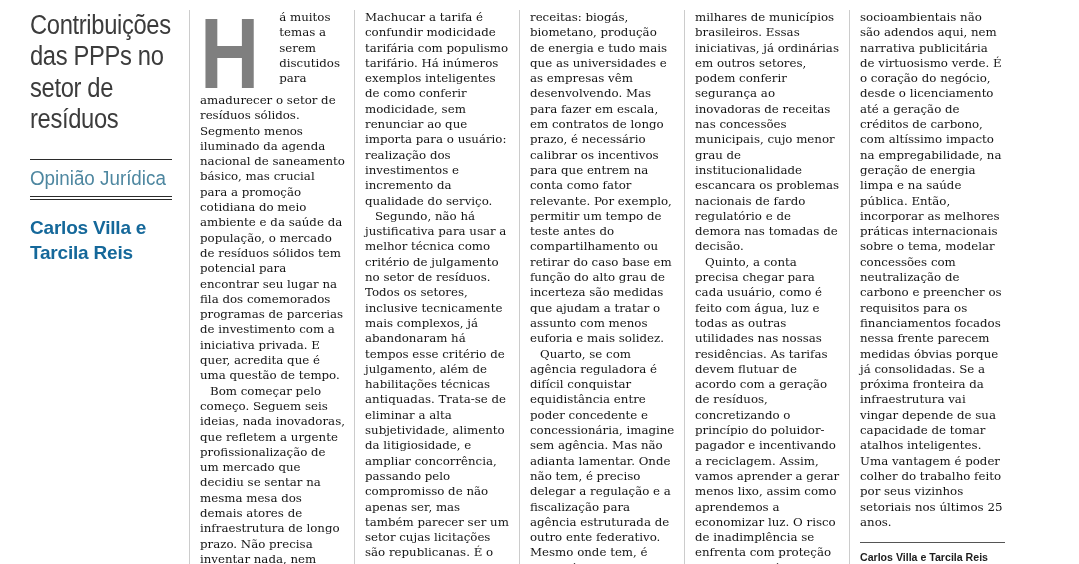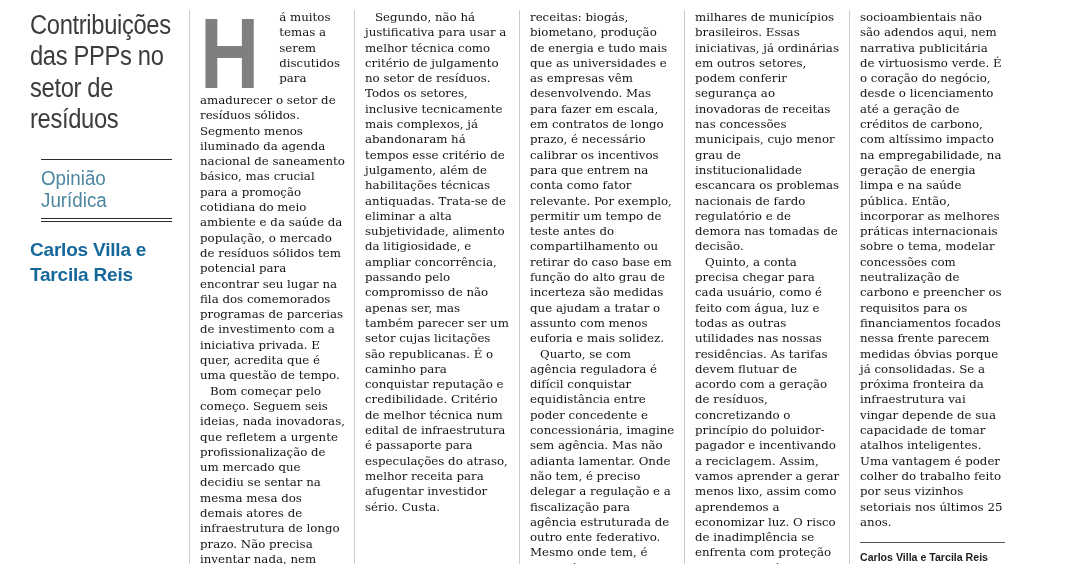--- a/index.html
+++ b/index.html
@@ -14,21 +14,21 @@
     padding:10px 14px 0 30px; height:564px;
   }
   
   .col-title { width:150px; flex:none; padding-right:8px; }
   .headline {
     font-family:"Liberation Sans", sans-serif;
     font-weight:400; font-size:27px; line-height:1.16;
     color:#3c3c3c; letter-spacing:-0.4px;
     transform:scaleX(0.88); transform-origin:top left; width:114%;
   }
-  .section-block { margin-top:24px;margin-left:11px; }
+  .section-block { margin-top:24px; }
   .rule-dark { border-top:1px solid #2b2b2b; }
   .section-label {
     font-family:"Liberation Sans", sans-serif;
     font-size:20px; line-height:1.1; color:#4e87a0;
     padding:7px 0 7px 0;
     transform:scaleX(0.94); transform-origin:top left; width:108%;
   }
   .double-rule { border-top:1px solid #2b2b2b; margin-bottom:2px; }
   .authors {
     margin-top:16px;
@@ -78,20 +78,21 @@
     <div class="authors">Carlos Villa e Tarcila Reis</div>
   </div>
 
   <div class="col-body">
     <p><span class="dropcap">H</span><span>á muitos temas a serem discutidos para amadurecer o setor de resíduos sólidos. Segmento menos iluminado da agenda nacional de saneamento básico, mas crucial para a promoção cotidiana do meio ambiente e da saúde da população, o mercado de resíduos sólidos tem potencial para encontrar seu lugar na fila dos comemorados programas de parcerias de investimento com a iniciativa privada. E quer, acredita que é uma questão de tempo.</span></p>
     <p class="indent">Bom começar pelo começo. Seguem seis ideias, nada inovadoras, que refletem a urgente profissionalização de um mercado que decidiu se sentar na mesma mesa dos demais atores de infraestrutura de longo prazo. Não precisa inventar nada, nem criar instituição nova. É olhar para o lado e customizar a farta experiência disponível.</p>
 
   </div>
 
   <div class="col-body">
+    <p>Machucar a tarifa é confundir modicidade tarifária com populismo tarifário. Há inúmeros exemplos inteligentes de como conferir modicidade, sem renunciar ao que importa para o usuário: realização dos investimentos e incremento da qualidade do serviço.</p>
     <p class="indent">Segundo, não há justificativa para usar a melhor técnica como critério de julgamento no setor de resíduos. Todos os setores, inclusive tecnicamente mais complexos, já abandonaram há tempos esse critério de julgamento, além de habilitações técnicas antiquadas. Trata-se de eliminar a alta subjetividade, alimento da litigiosidade, e ampliar concorrência, passando pelo compromisso de não apenas ser, mas também parecer ser um setor cujas licitações são republicanas. É o caminho para conquistar reputação e credibilidade. Critério de melhor técnica num edital de infraestrutura é passaporte para especulações do atraso, melhor receita para afugentar investidor sério. Custa.</p>
 
   </div>
 
   <div class="col-body">
     <p>receitas: biogás, biometano, produção de energia e tudo mais que as universidades e as empresas vêm desenvolvendo. Mas para fazer em escala, em contratos de longo prazo, é necessário calibrar os incentivos para que entrem na conta como fator relevante. Por exemplo, permitir um tempo de teste antes do compartilhamento ou retirar do caso base em função do alto grau de incerteza são medidas que ajudam a tratar o assunto com menos euforia e mais solidez.</p>
     <p class="indent">Quarto, se com agência reguladora é difícil conquistar equidistância entre poder concedente e concessionária, imagine sem agência. Mas não adianta lamentar. Onde não tem, é preciso delegar a regulação e a fiscalização para agência estruturada de outro ente federativo. Mesmo onde tem, é necessário mitigar as dificuldades com figuras paralelas (auditores, certificadoras, verificadores independentes etc) e mecanismos automatizados, a exemplo de estrutura de contas onde os recursos são manuseados por instituições financeiras, blindada das disputas ou devaneios localizados. Se é um risco existente no Brasil, multiplique suas caras e variações pelos</p>
   </div>
 
   <div class="col-body">

